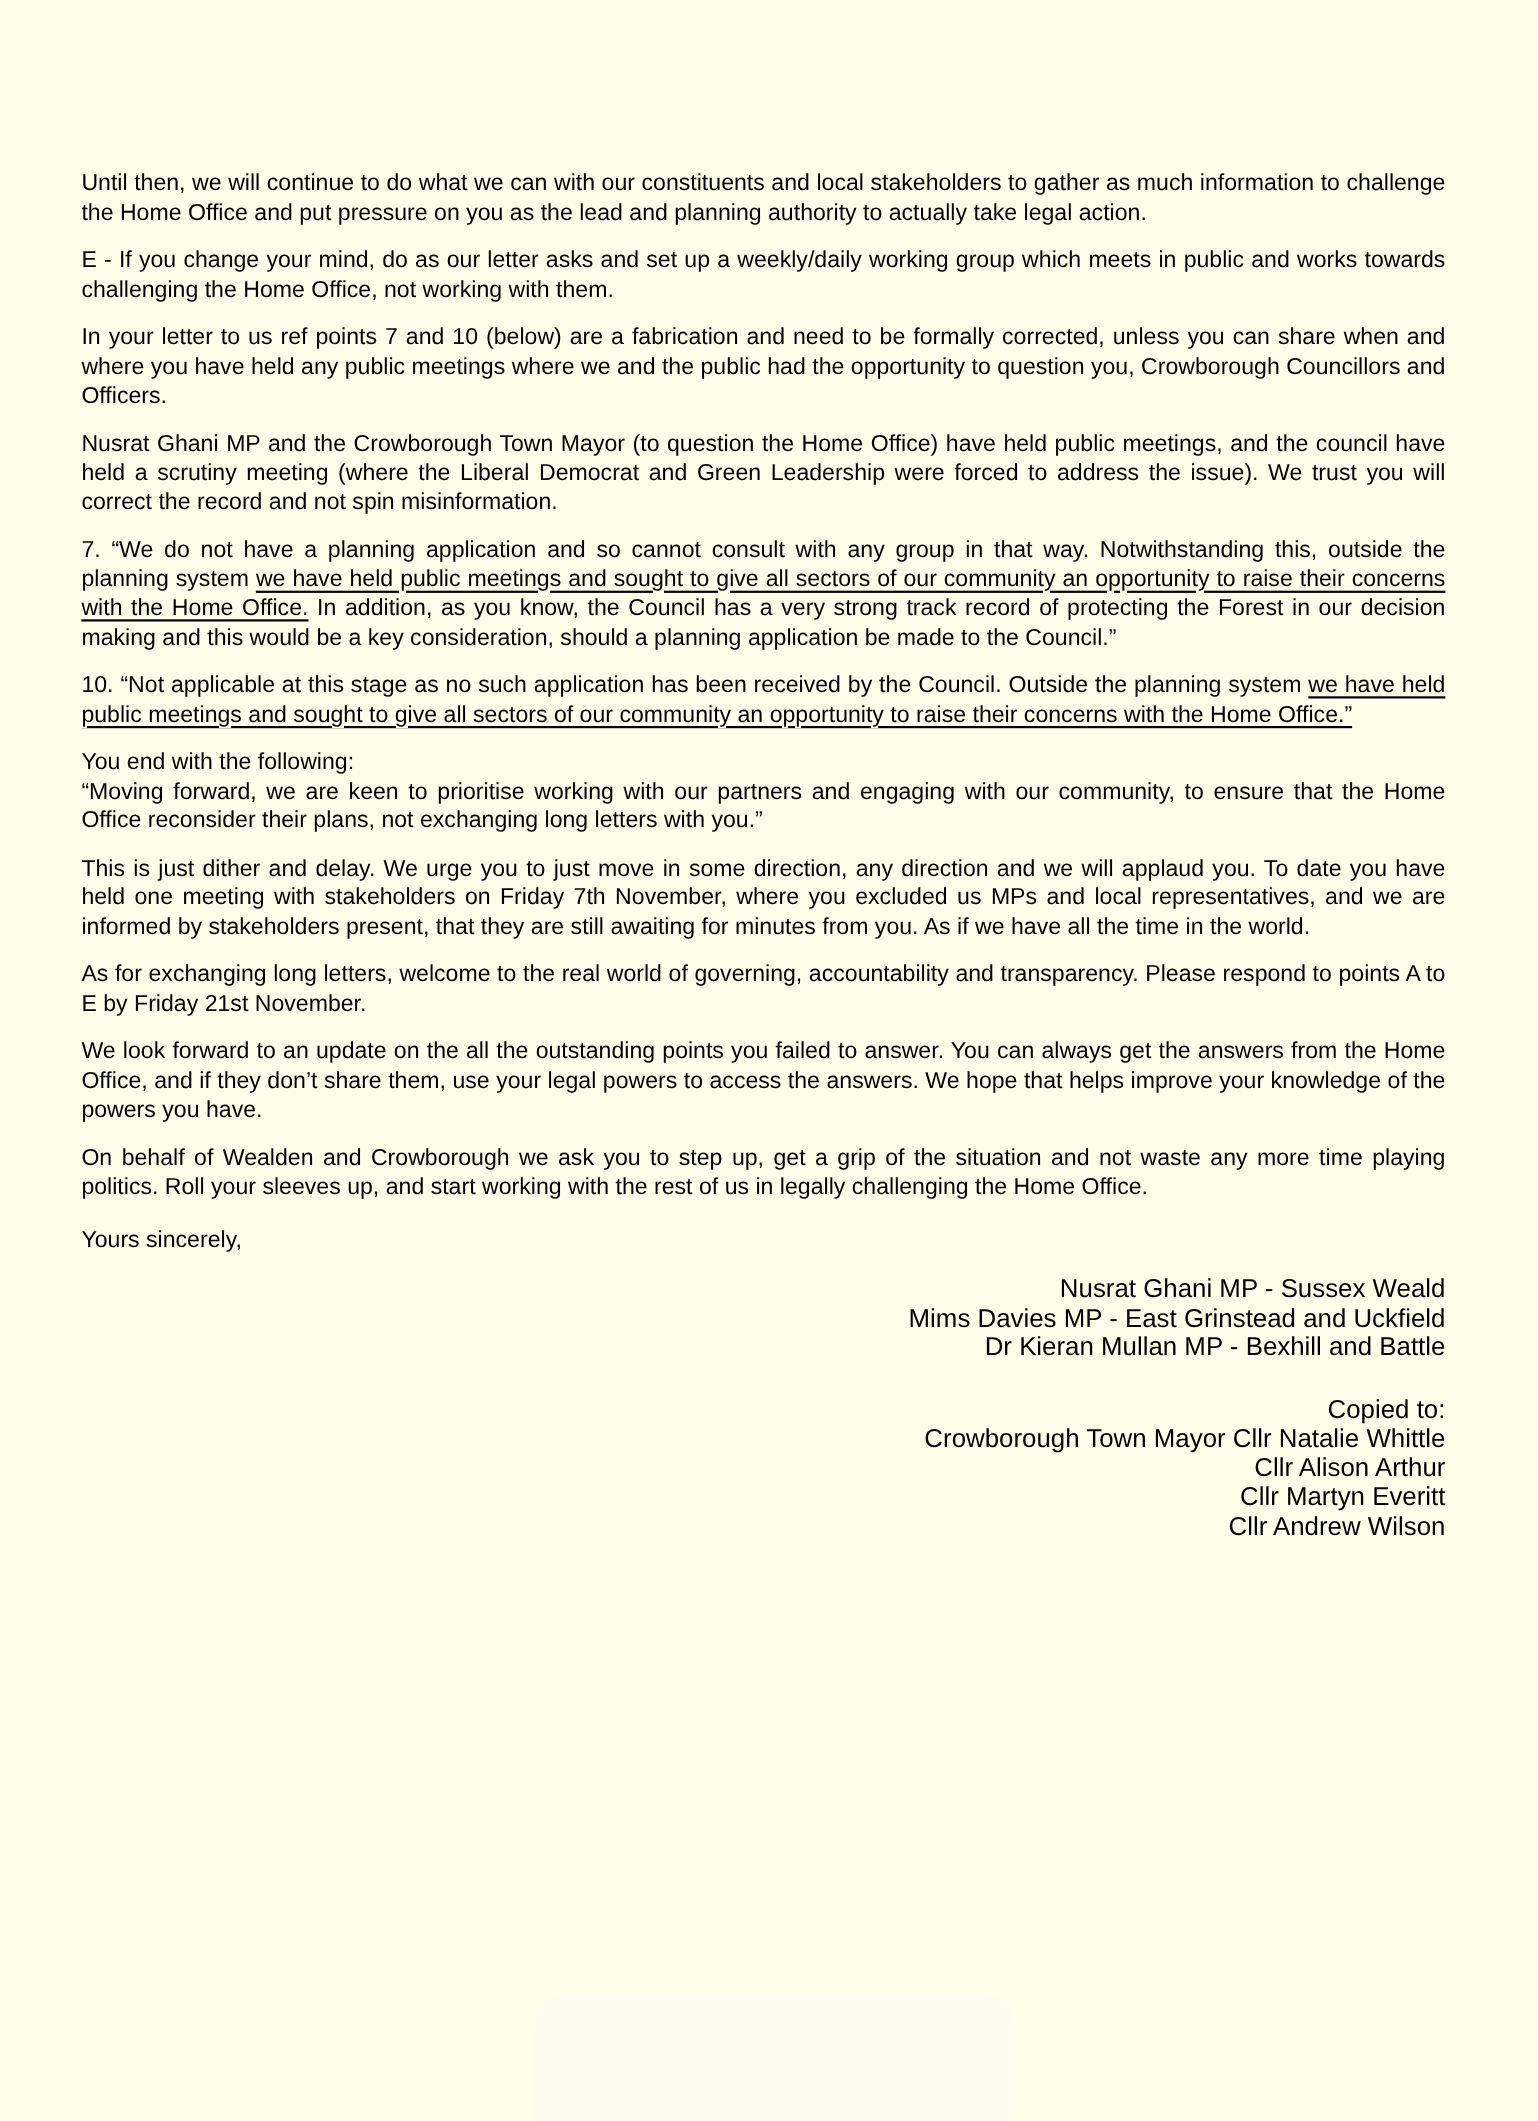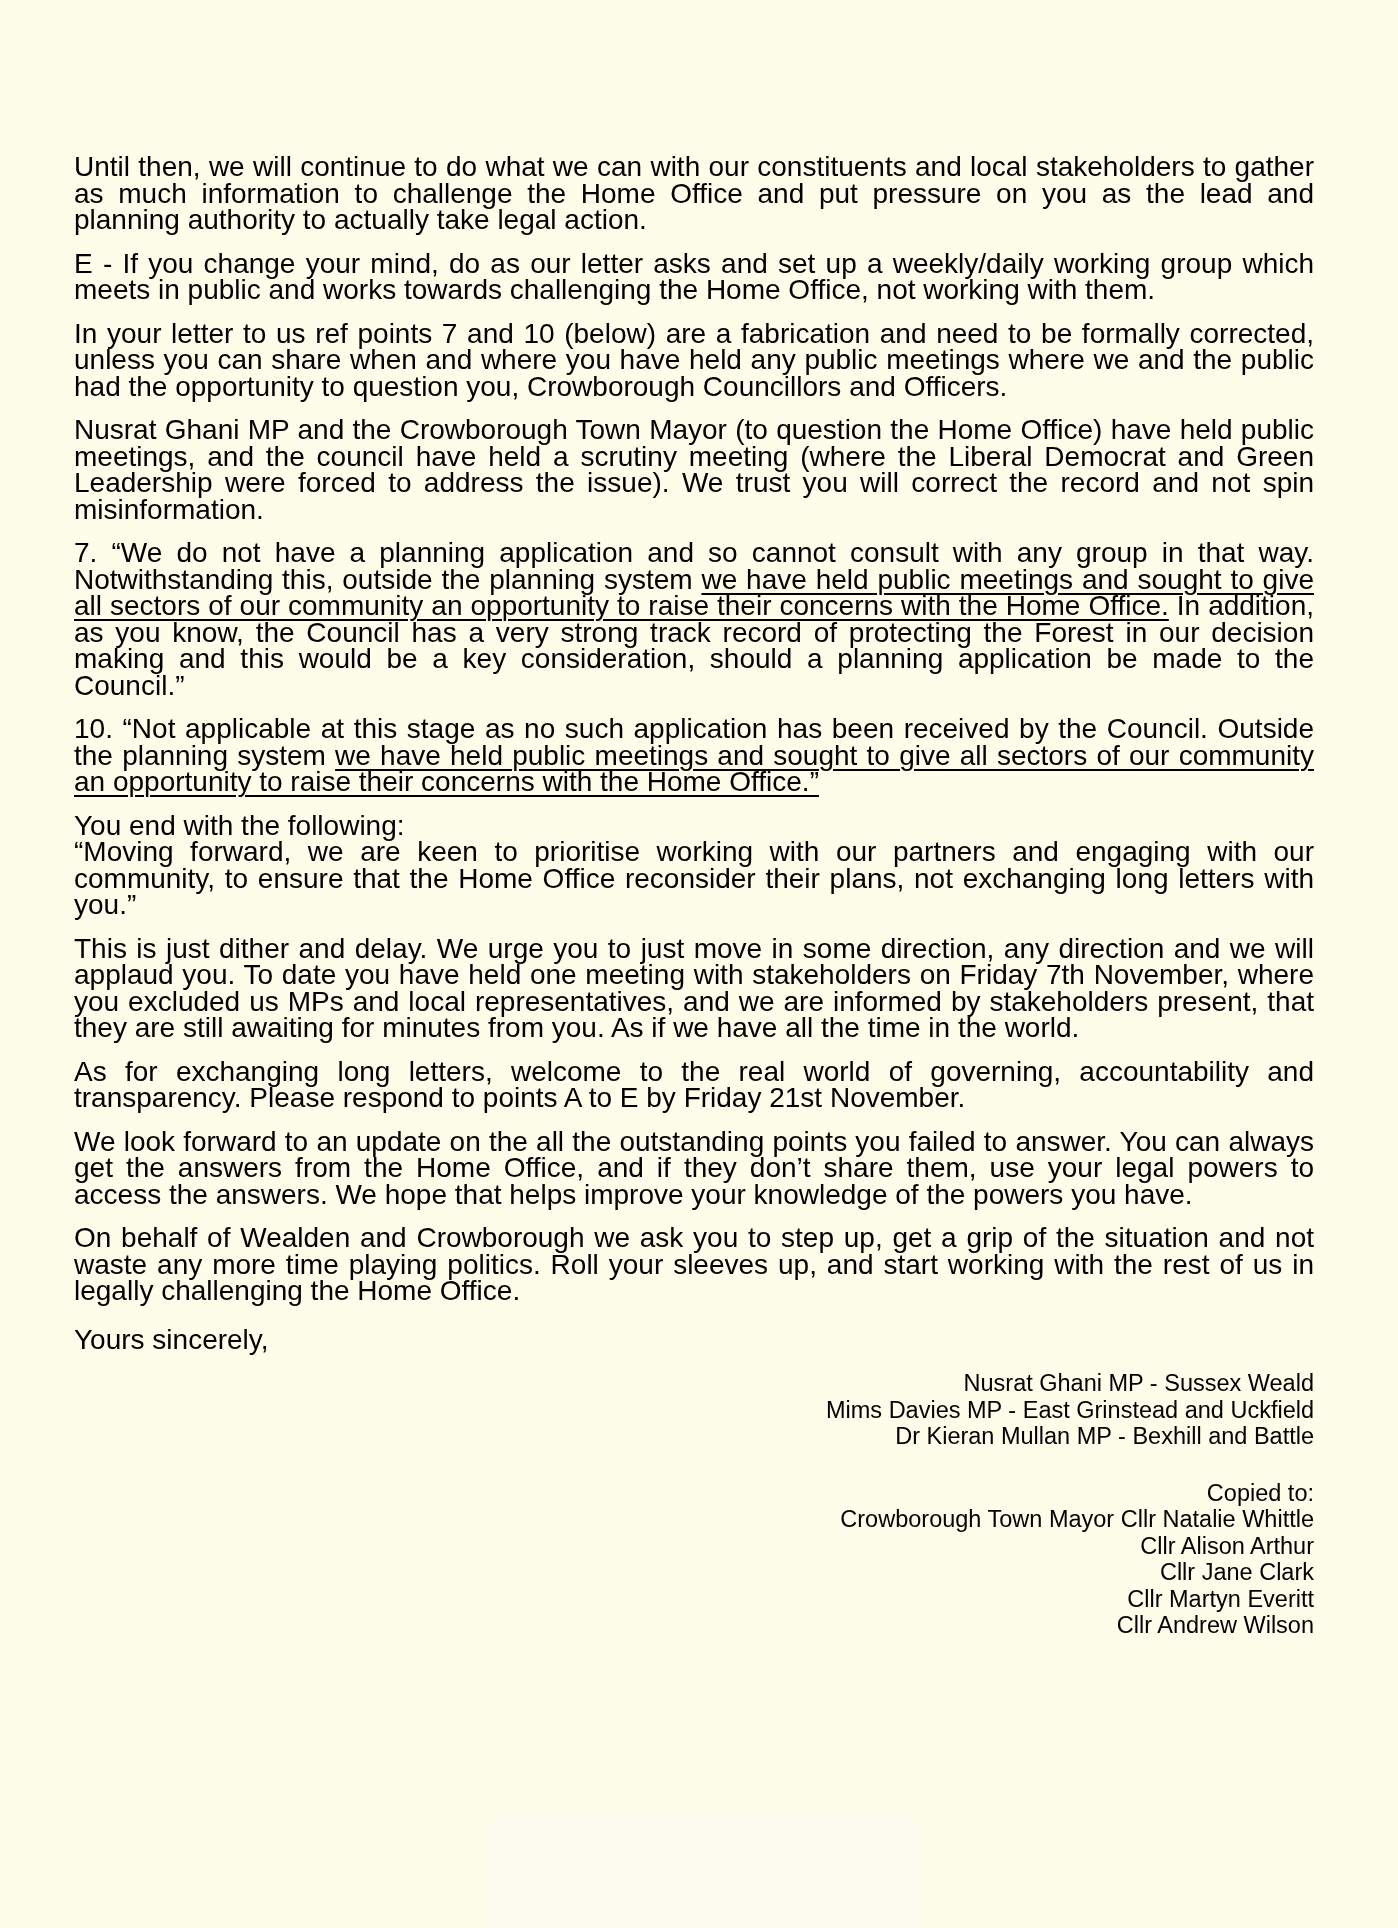--- a/index.html
+++ b/index.html
@@ -13,21 +13,21 @@
     color: #000;
   }
   .page-body {
     position: absolute;
     left: 74px;
     top: 154px;
     width: 1240px;
   }
   .para {
     margin: 0 0 17px 0;
-    font-size: 28px;
+    font-size: 21px;
     line-height: 26.5px;
     text-align: justify;
     text-justify: inter-word;
   }
   .italic { }
   .ul {
     text-decoration: underline;
     text-decoration-thickness: 2px;
     text-underline-offset: 4px;
   }
@@ -81,20 +81,19 @@
   <div class="line-block">
     <div>Nusrat Ghani MP - Sussex Weald</div>
     <div>Mims Davies MP - East Grinstead and Uckfield</div>
     <div>Dr Kieran Mullan MP - Bexhill and Battle</div>
   </div>
 
   <div class="line-block cc-block">
     <div>Copied to:</div>
     <div>Crowborough Town Mayor Cllr Natalie Whittle</div>
     <div>Cllr Alison Arthur</div>
-    <div>Cllr Jane Clark</div>
     <div>Cllr Martyn Everitt</div>
     <div>Cllr Andrew Wilson</div>
   </div>
 
 </div>
 
 <div class="highlight-panel"></div>
 
 </body></html>

